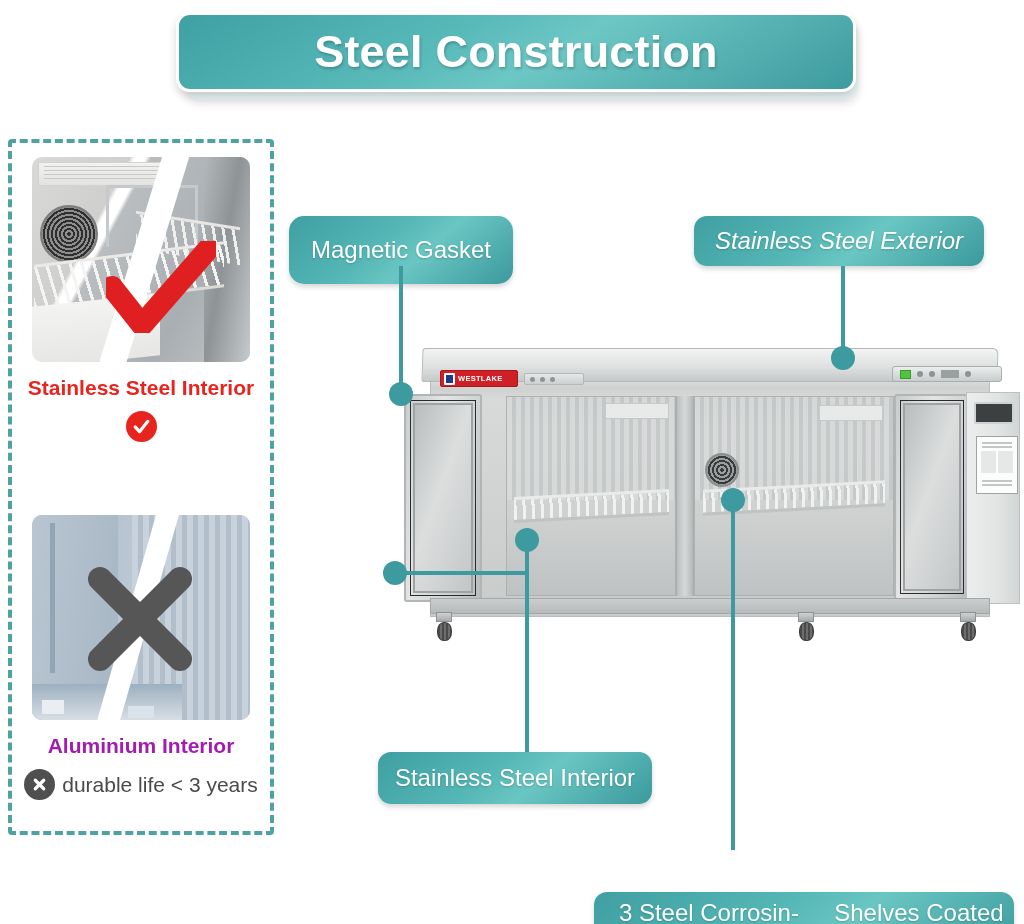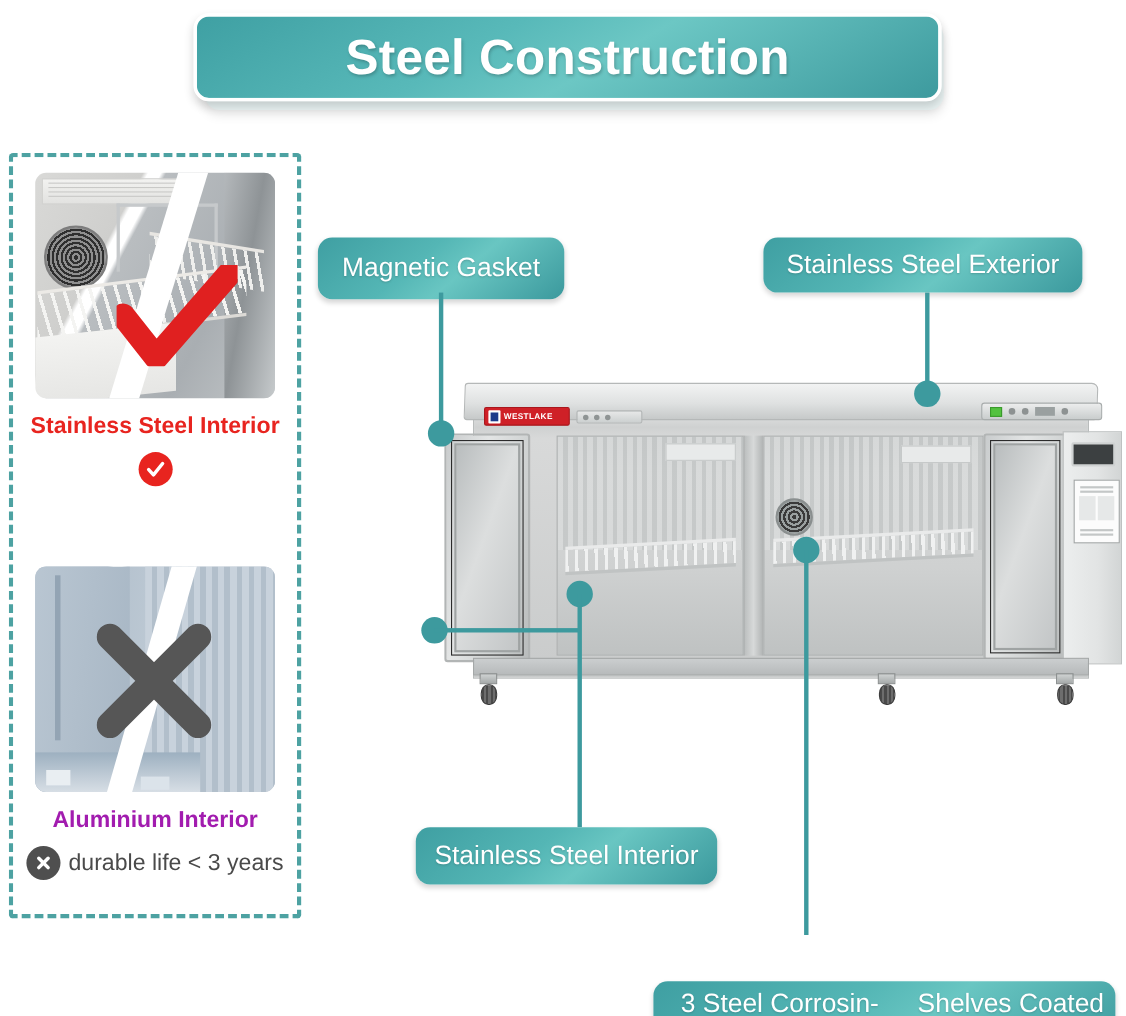--- a/index.html
+++ b/index.html
@@ -305,27 +305,27 @@
     <div class="caster" style="left:398px; top:272px;">
       <div class="brk"></div>
         <div class="whl"></div>
       </div>
     <div class="caster" style="left:560px; top:272px;">
       <div class="brk"></div>
         <div class="whl"></div>
       </div>
   </div>
 
-  <div class="pill" style="left:289px; top:216px; width:224px; height:56px;">
+  <div class="pill" style="left:289px; top:216px; width:224px; height:68px;border-radius:15px;">
     <span>Magnetic Gasket</span>
   </div>
   <div class="vline" style="left:399px; top:266px; height:124px;"></div>
   <div class="dot" style="left:389px; top:382px;"></div>
 
-  <div class="pill" style="left:694px; top:216px; width:290px; height:50px;">
+  <div class="pill" style="left:694px; top:216px; width:290px; height:50px;font-style:italic;">
     <span>Stainless Steel Exterior</span>
   </div>
   <div class="vline" style="left:841px; top:266px; height:90px;"></div>
   <div class="dot" style="left:831px; top:346px;"></div>
 
   <div class="dot" style="left:383px; top:561px;"></div>
   <div class="hline" style="left:395px; top:571px; width:132px;"></div>
   <div class="dot" style="left:515px; top:528px;"></div>
   <div class="vline" style="left:525px; top:540px; height:212px;"></div>
   <div class="pill" style="left:378px; top:752px; width:274px; height:52px;">

